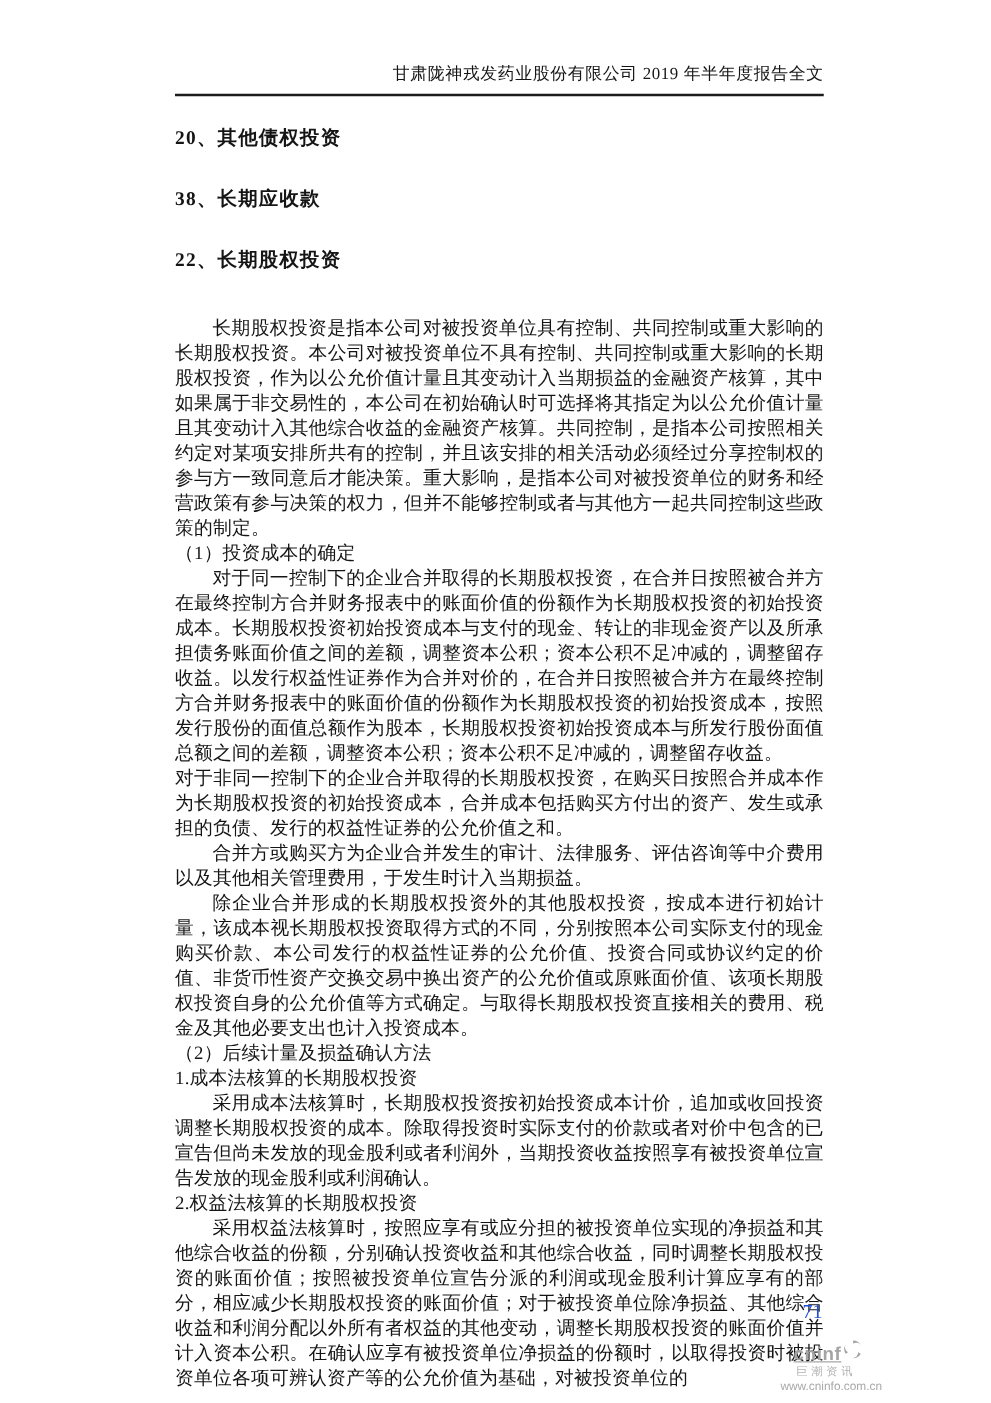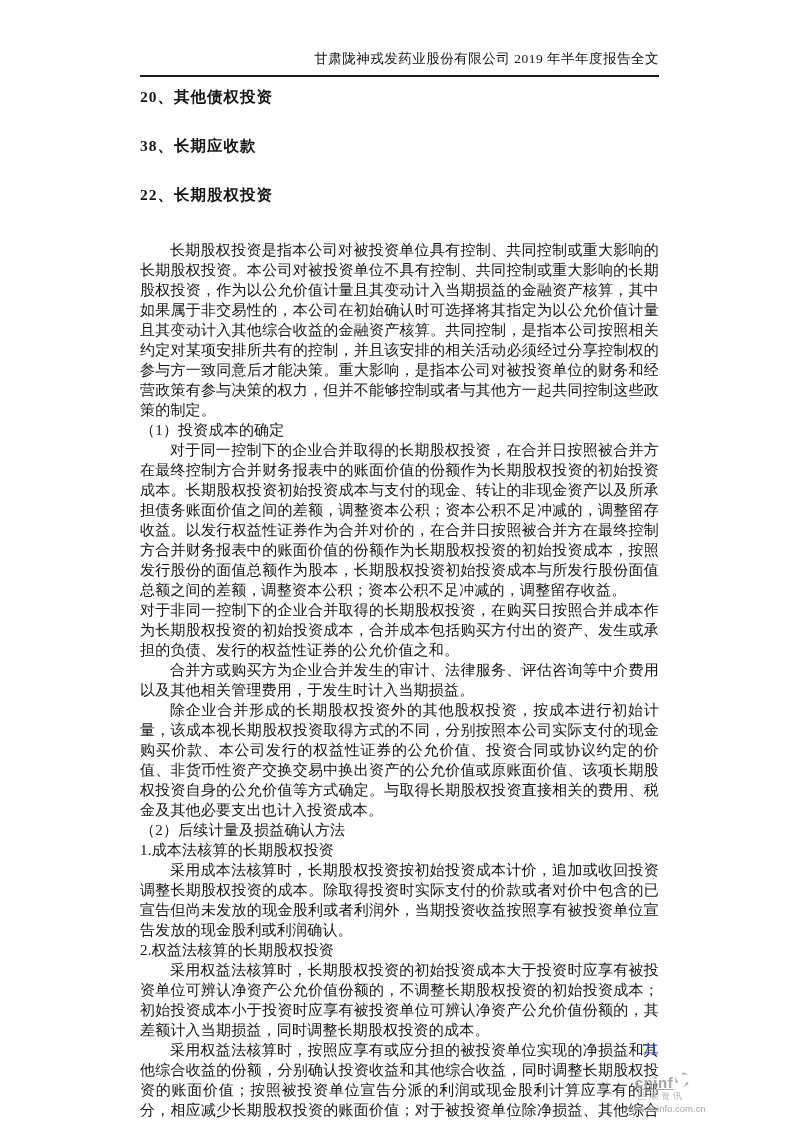--- a/index.html
+++ b/index.html
@@ -23,21 +23,21 @@
     padding-bottom: 7px;
     border-bottom: 2px solid #1c1c1c;
     letter-spacing: 0.5px;
   }
   h2.sec {
     font-size: 15.5px;
     font-weight: bold;
     margin: 28px 0 0 0;
     letter-spacing: 1px;
   }
-  h2.sec.first { margin-top: 10px; }
+  h2.sec.first { margin-top: 23px; }
   .body-text { margin-top: 34px; }
   .body-text p {
     margin: 0;
     font-size: 15px;
     line-height: 20px;
     text-align: justify;
     letter-spacing: 0.2px;
   }
   .body-text p.indent { text-indent: 2em; }
   .page-number {
@@ -103,21 +103,20 @@
       <p class="indent">长期股权投资是指本公司对被投资单位具有控制、共同控制或重大影响的长期股权投资。本公司对被投资单位不具有控制、共同控制或重大影响的长期股权投资，作为以公允价值计量且其变动计入当期损益的金融资产核算，其中如果属于非交易性的，本公司在初始确认时可选择将其指定为以公允价值计量且其变动计入其他综合收益的金融资产核算。共同控制，是指本公司按照相关约定对某项安排所共有的控制，并且该安排的相关活动必须经过分享控制权的参与方一致同意后才能决策。重大影响，是指本公司对被投资单位的财务和经营政策有参与决策的权力，但并不能够控制或者与其他方一起共同控制这些政策的制定。</p>
       <p>（1）投资成本的确定</p>
       <p class="indent">对于同一控制下的企业合并取得的长期股权投资，在合并日按照被合并方在最终控制方合并财务报表中的账面价值的份额作为长期股权投资的初始投资成本。长期股权投资初始投资成本与支付的现金、转让的非现金资产以及所承担债务账面价值之间的差额，调整资本公积；资本公积不足冲减的，调整留存收益。以发行权益性证券作为合并对价的，在合并日按照被合并方在最终控制方合并财务报表中的账面价值的份额作为长期股权投资的初始投资成本，按照发行股份的面值总额作为股本，长期股权投资初始投资成本与所发行股份面值总额之间的差额，调整资本公积；资本公积不足冲减的，调整留存收益。</p>
       <p>对于非同一控制下的企业合并取得的长期股权投资，在购买日按照合并成本作为长期股权投资的初始投资成本，合并成本包括购买方付出的资产、发生或承担的负债、发行的权益性证券的公允价值之和。</p>
       <p class="indent">合并方或购买方为企业合并发生的审计、法律服务、评估咨询等中介费用以及其他相关管理费用，于发生时计入当期损益。</p>
       <p class="indent">除企业合并形成的长期股权投资外的其他股权投资，按成本进行初始计量，该成本视长期股权投资取得方式的不同，分别按照本公司实际支付的现金购买价款、本公司发行的权益性证券的公允价值、投资合同或协议约定的价值、非货币性资产交换交易中换出资产的公允价值或原账面价值、该项长期股权投资自身的公允价值等方式确定。与取得长期股权投资直接相关的费用、税金及其他必要支出也计入投资成本。</p>
       <p>（2）后续计量及损益确认方法</p>
       <p>1.成本法核算的长期股权投资</p>
       <p class="indent">采用成本法核算时，长期股权投资按初始投资成本计价，追加或收回投资调整长期股权投资的成本。除取得投资时实际支付的价款或者对价中包含的已宣告但尚未发放的现金股利或者利润外，当期投资收益按照享有被投资单位宣告发放的现金股利或利润确认。</p>
       <p>2.权益法核算的长期股权投资</p>
-      <p class="indent">采用权益法核算时，长期股权投资的初始投资成本大于投资时应享有被投资单位可辨认净资产公允价值份额的，不调整长期股权投资的初始投资成本；初始投资成本小于投资时应享有被投资单位可辨认净资产公允价值份额的，其差额计入当期损益，同时调整长期股权投资的成本。</p>
       <p class="indent">采用权益法核算时，按照应享有或应分担的被投资单位实现的净损益和其他综合收益的份额，分别确认投资收益和其他综合收益，同时调整长期股权投资的账面价值；按照被投资单位宣告分派的利润或现金股利计算应享有的部分，相应减少长期股权投资的账面价值；对于被投资单位除净损益、其他综合收益和利润分配以外所有者权益的其他变动，调整长期股权投资的账面价值并计入资本公积。在确认应享有被投资单位净损益的份额时，以取得投资时被投资单位各项可辨认资产等的公允价值为基础，对被投资单位的</p>
     </div>
   </div>
 
   <div class="page-number">71</div>
 
   <div class="cninfo-logo">
     <div class="logo-top">
       <span class="logo-brand">cninf</span>
       <span class="logo-swirl">

